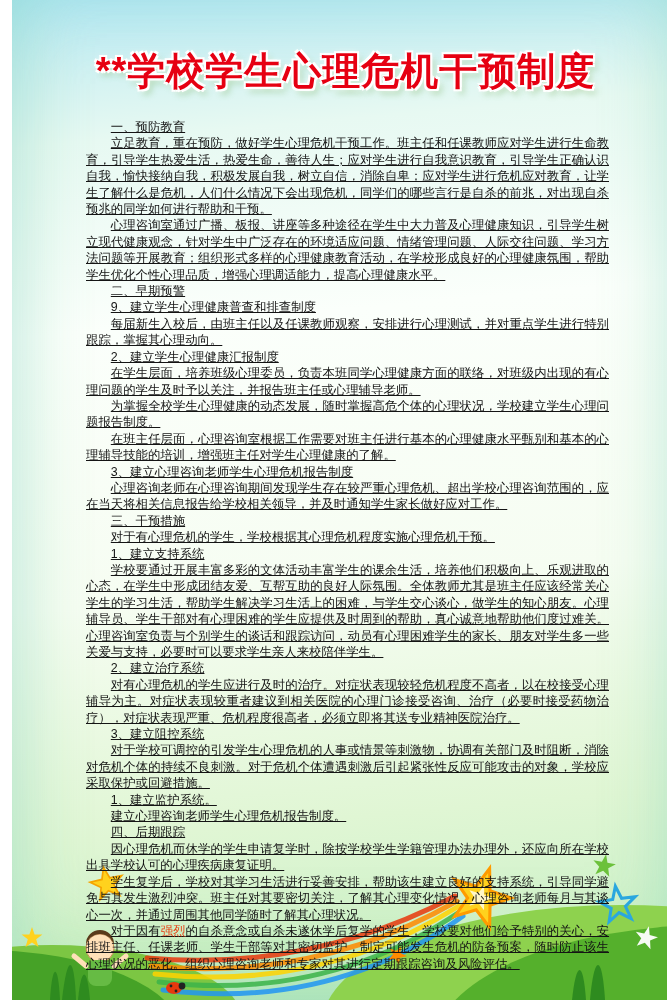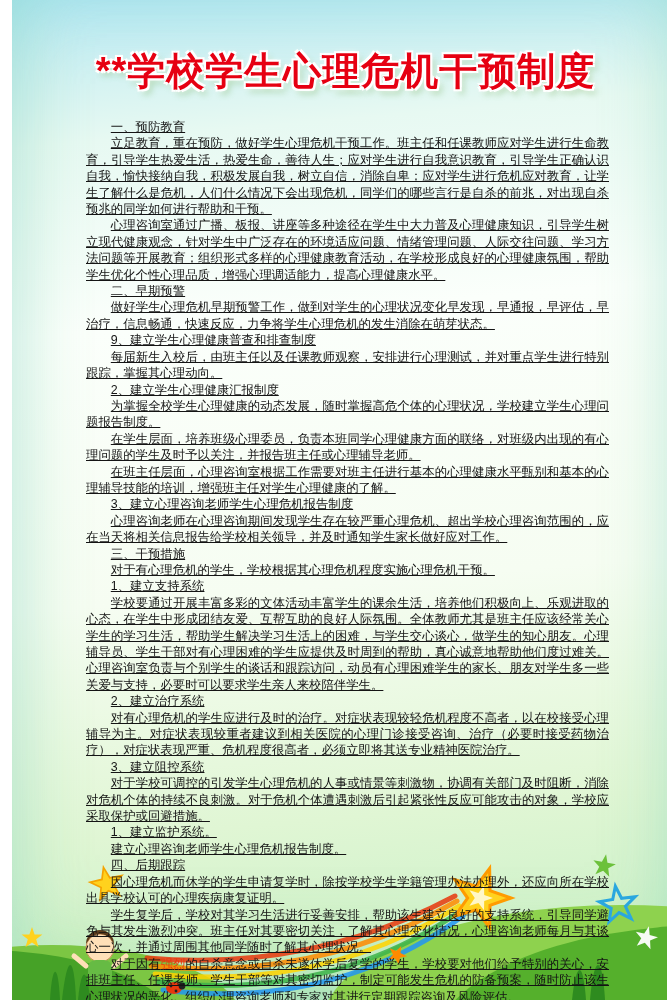--- a/index.html
+++ b/index.html
@@ -87,26 +87,25 @@
     </svg>
   </div>
 
   <h1 class="title">**学校学生心理危机干预制度</h1>
 
   <div class="content">
       <div class="h1"><span>一、预防教育</span></div>
       <div class="p"><span>立足教育，重在预防，做好学生心理危机干预工作。班主任和任课教师应对学生进行生命教育，引导学生热爱生活，热爱生命，善待人生；应对学生进行自我意识教育，引导学生正确认识自我，愉快接纳自我，积极发展自我，树立自信，消除自卑；应对学生进行危机应对教育，让学生了解什么是危机，人们什么情况下会出现危机，同学们的哪些言行是自杀的前兆，对出现自杀预兆的同学如何进行帮助和干预。</span></div>
       <div class="p"><span>心理咨询室通过广播、板报、讲座等多种途径在学生中大力普及心理健康知识，引导学生树立现代健康观念，针对学生中广泛存在的环境适应问题、情绪管理问题、人际交往问题、学习方法问题等开展教育；组织形式多样的心理健康教育活动，在学校形成良好的心理健康氛围，帮助学生优化个性心理品质，增强心理调适能力，提高心理健康水平。</span></div>
       <div class="h1"><span>二、早期预警</span></div>
-      <div class="p"><span>做好学生心理危机早期预警工作，做到对学生的心理状况变化早发现，早通报，早评估，早治疗，信息畅通，快速反应，力争将学生心理危机的发生消除在萌芽状态。</span></div>
       <div class="h2"><span>9、建立学生心理健康普查和排查制度</span></div>
       <div class="p"><span>每届新生入校后，由班主任以及任课教师观察，安排进行心理测试，并对重点学生进行特别跟踪，掌握其心理动向。</span></div>
       <div class="h2"><span>2、建立学生心理健康汇报制度</span></div>
+      <div class="p"><span>在学生层面，培养班级心理委员，负责本班同学心理健康方面的联络，对班级内出现的有心理问题的学生及时予以关注，并报告班主任或心理辅导老师。</span></div>
       <div class="p"><span>为掌握全校学生心理健康的动态发展，随时掌握高危个体的心理状况，学校建立学生心理问题报告制度。</span></div>
-      <div class="p"><span>在学生层面，培养班级心理委员，负责本班同学心理健康方面的联络，对班级内出现的有心理问题的学生及时予以关注，并报告班主任或心理辅导老师。</span></div>
       <div class="p"><span>在班主任层面，心理咨询室根据工作需要对班主任进行基本的心理健康水平甄别和基本的心理辅导技能的培训，增强班主任对学生心理健康的了解。</span></div>
       <div class="h2"><span>3、建立心理咨询老师学生心理危机报告制度</span></div>
       <div class="p"><span>心理咨询老师在心理咨询期间发现学生存在较严重心理危机、超出学校心理咨询范围的，应在当天将相关信息报告给学校相关领导，并及时通知学生家长做好应对工作。</span></div>
       <div class="h1"><span>三、干预措施</span></div>
       <div class="p"><span>对于有心理危机的学生，学校根据其心理危机程度实施心理危机干预。</span></div>
       <div class="h2"><span>1、建立支持系统</span></div>
       <div class="p"><span>学校要通过开展丰富多彩的文体活动丰富学生的课余生活，培养他们积极向上、乐观进取的心态，在学生中形成团结友爱、互帮互助的良好人际氛围。全体教师尤其是班主任应该经常关心学生的学习生活，帮助学生解决学习生活上的困难，与学生交心谈心，做学生的知心朋友。心理辅导员、学生干部对有心理困难的学生应提供及时周到的帮助，真心诚意地帮助他们度过难关。心理咨询室负责与个别学生的谈话和跟踪访问，动员有心理困难学生的家长、朋友对学生多一些关爱与支持，必要时可以要求学生亲人来校陪伴学生。</span></div>
       <div class="h2"><span>2、建立治疗系统</span></div>
       <div class="p"><span>对有心理危机的学生应进行及时的治疗。对症状表现较轻危机程度不高者，以在校接受心理辅导为主。对症状表现较重者建议到相关医院的心理门诊接受咨询、治疗（必要时接受药物治疗），对症状表现严重、危机程度很高者，必须立即将其送专业精神医院治疗。</span></div>
       <div class="h2"><span>3、建立阻控系统</span></div>

